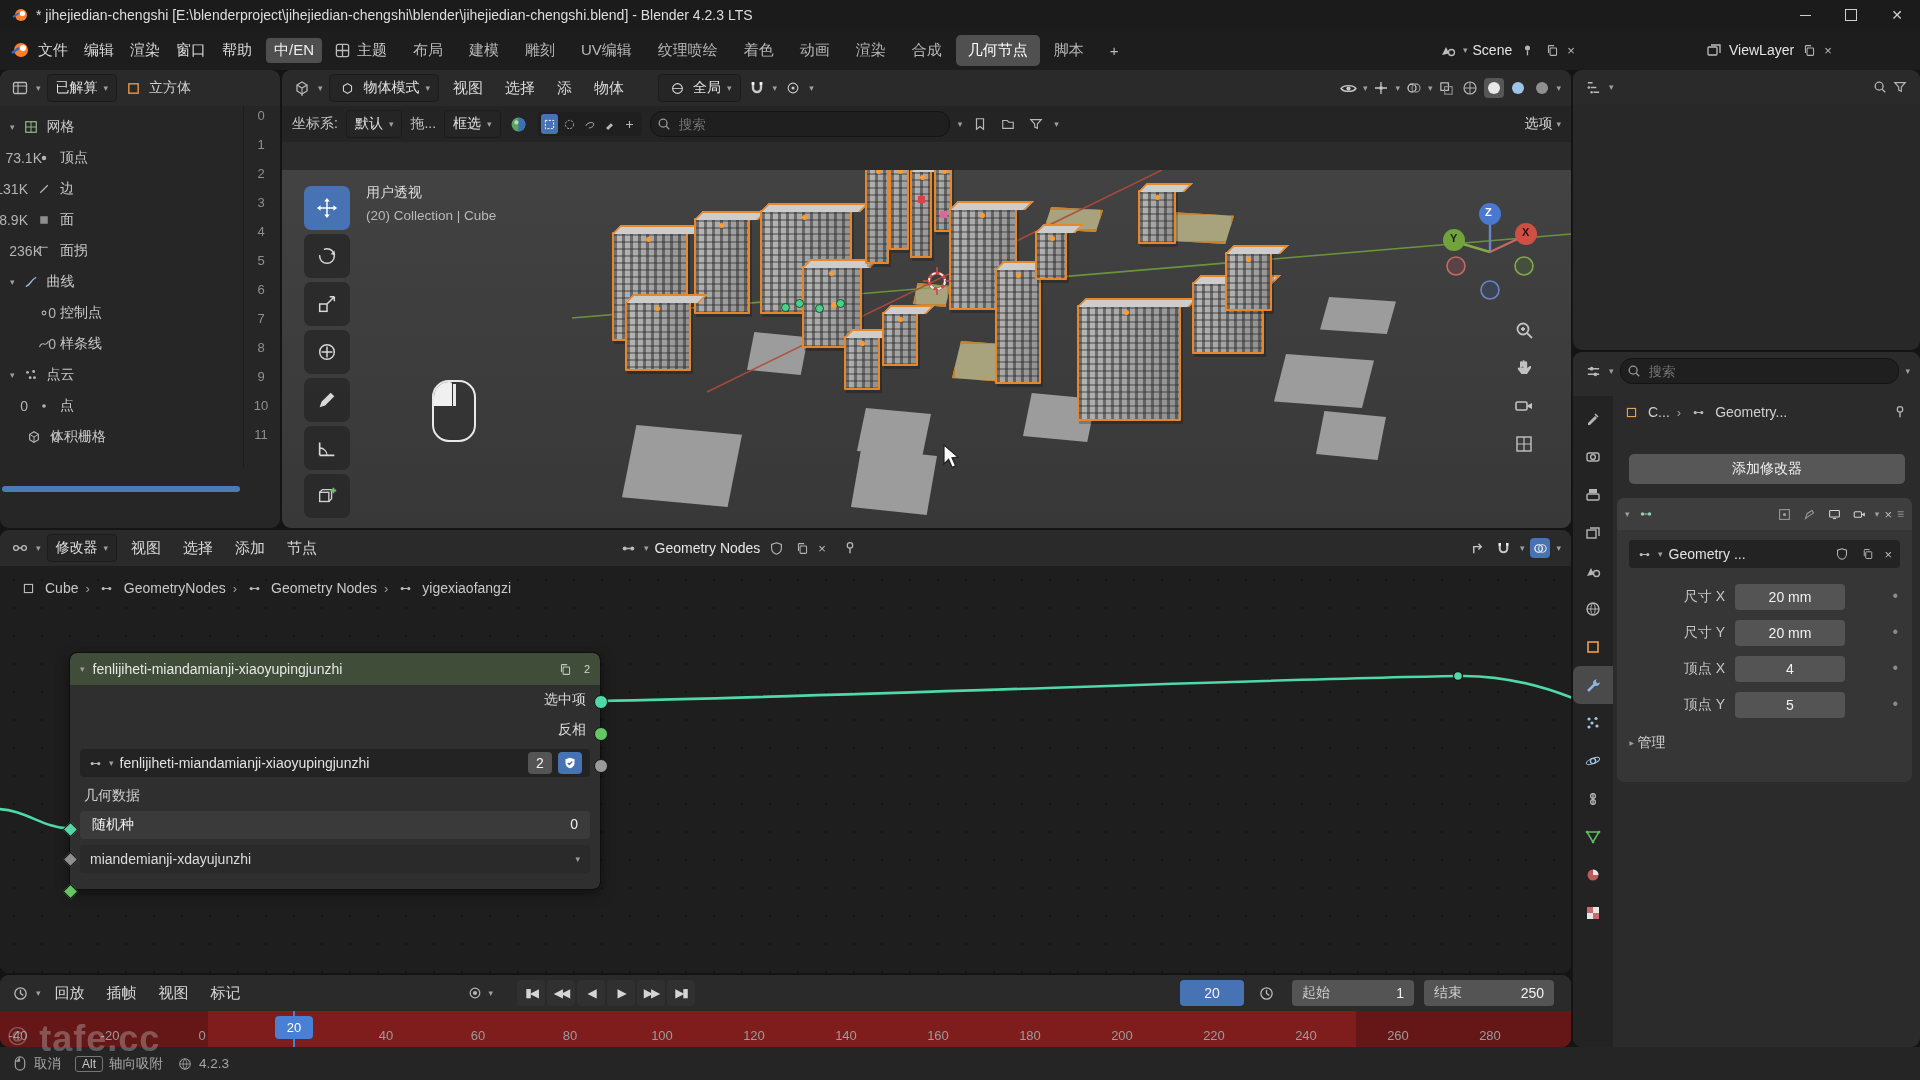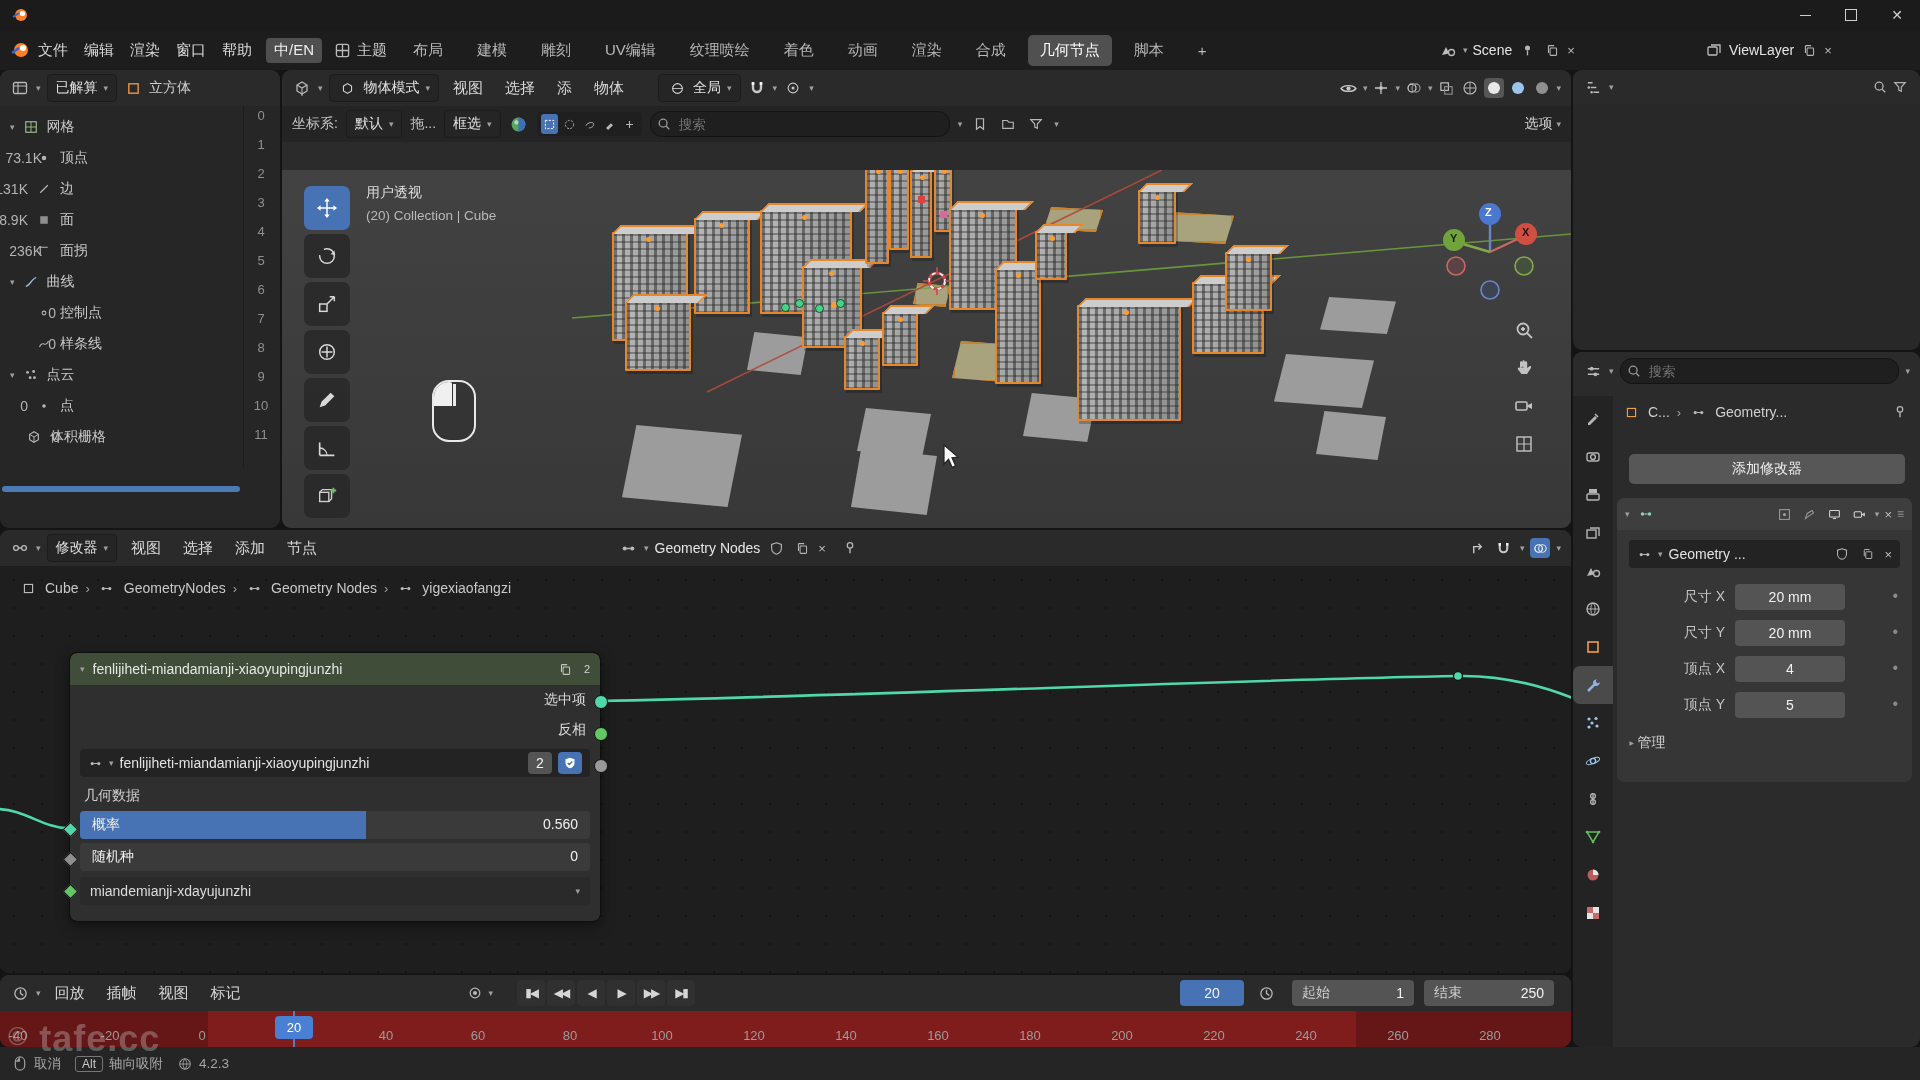--- a/index.html
+++ b/index.html
@@ -75,20 +75,21 @@
 <div class="app">
 
   <div class="titlebar">
     <span class="ic" style="margin:0 6px 0 10px">
       <svg width="16" height="16" viewBox="0 0 16 16">
           <circle cx="9" cy="8" r="6" fill="#ff7f2a"></circle>
           <circle cx="10.5" cy="6.5" r="2.6" fill="#fff"></circle>
           <path d="M1 10l6-4" stroke="#2a6bd3" stroke-width="2"></path>
         </svg>
     </span>
+    <span>* jihejiedian-chengshi [E:\blenderproject\jihejiedian-chengshi\blender\jihejiedian-chengshi.blend] - Blender 4.2.3 LTS</span>
     <span style="margin-left:auto;display:flex;">
       <span class="wbtn">
           <span style="width:11px;border-bottom:1.5px solid #cfcfcf;"></span>
         </span>
       <span class="wbtn">
           <span style="width:10px;height:10px;border:1.5px solid #cfcfcf;"></span>
         </span>
       <span class="wbtn">✕</span>
     </span>
   </div>
@@ -109,21 +110,21 @@
     <span class="mi" style="background:#4f4f4f;color:#eee;margin-left:6px">中/EN</span>
     <span class="hs" style="gap:5px;margin-left:10px">
       <span class="ic">
           <svg width="15" height="15" viewBox="0 0 16 16">
             <rect x="1.5" y="1.5" width="13" height="13" rx="2" fill="none" stroke="#b9b9b9" stroke-width="1.4"></rect>
             <path d="M1.5 8h13M8 1.5v13" stroke="#b9b9b9" stroke-width="1.4"></path>
           </svg>
         </span>
       <span style="color:#c9c9c9;font-size:15px">主题</span>
     </span>
-    <span class="hs" style="margin-left:14px;gap:10px">
+    <span class="hs" style="margin-left:14px;gap:2px">
       <span class="tab">布局</span>
       <span class="tab">建模</span>
       <span class="tab">雕刻</span>
       <span class="tab">UV编辑</span>
       <span class="tab">纹理喷绘</span>
       <span class="tab">着色</span>
       <span class="tab">动画</span>
       <span class="tab">渲染</span>
       <span class="tab">合成</span>
       <span class="tab act">几何节点</span>
@@ -790,25 +791,20 @@
             <span class="num" style="width:24px;height:22px">2</span>
             <span class="ic" style="background:#4772b3;border-radius:4px;width:24px;height:22px">
                 <svg width="12" height="12" viewBox="0 0 16 16">
                   <path d="M8 1l6 2v5c0 4-3.5 6.5-6 7-2.5-.5-6-3-6-7V3z" fill="#fff"></path>
                   <path d="M5 8l2 2 4-4" fill="none" stroke="#4772b3" stroke-width="1.8"></path>
                 </svg>
               </span>
           </div>
           <div style="padding:6px 14px 2px;color:#cfcfcf">几何数据</div>
           <div class="nslider">
-            <div class="fill" style="width:56%"></div>
-            <span class="lab">概率</span>
-            <span class="val">0.560</span>
-          </div>
-          <div class="nslider">
             <span class="lab">随机种</span>
             <span class="val">0</span>
           </div>
           <div class="nenum">
             <span style="flex:1;white-space:nowrap;overflow:hidden;text-overflow:ellipsis">miandemianji-xdayujunzhi</span>
             <span class="cv">▾</span>
           </div>
         </div>
       </div>
 

